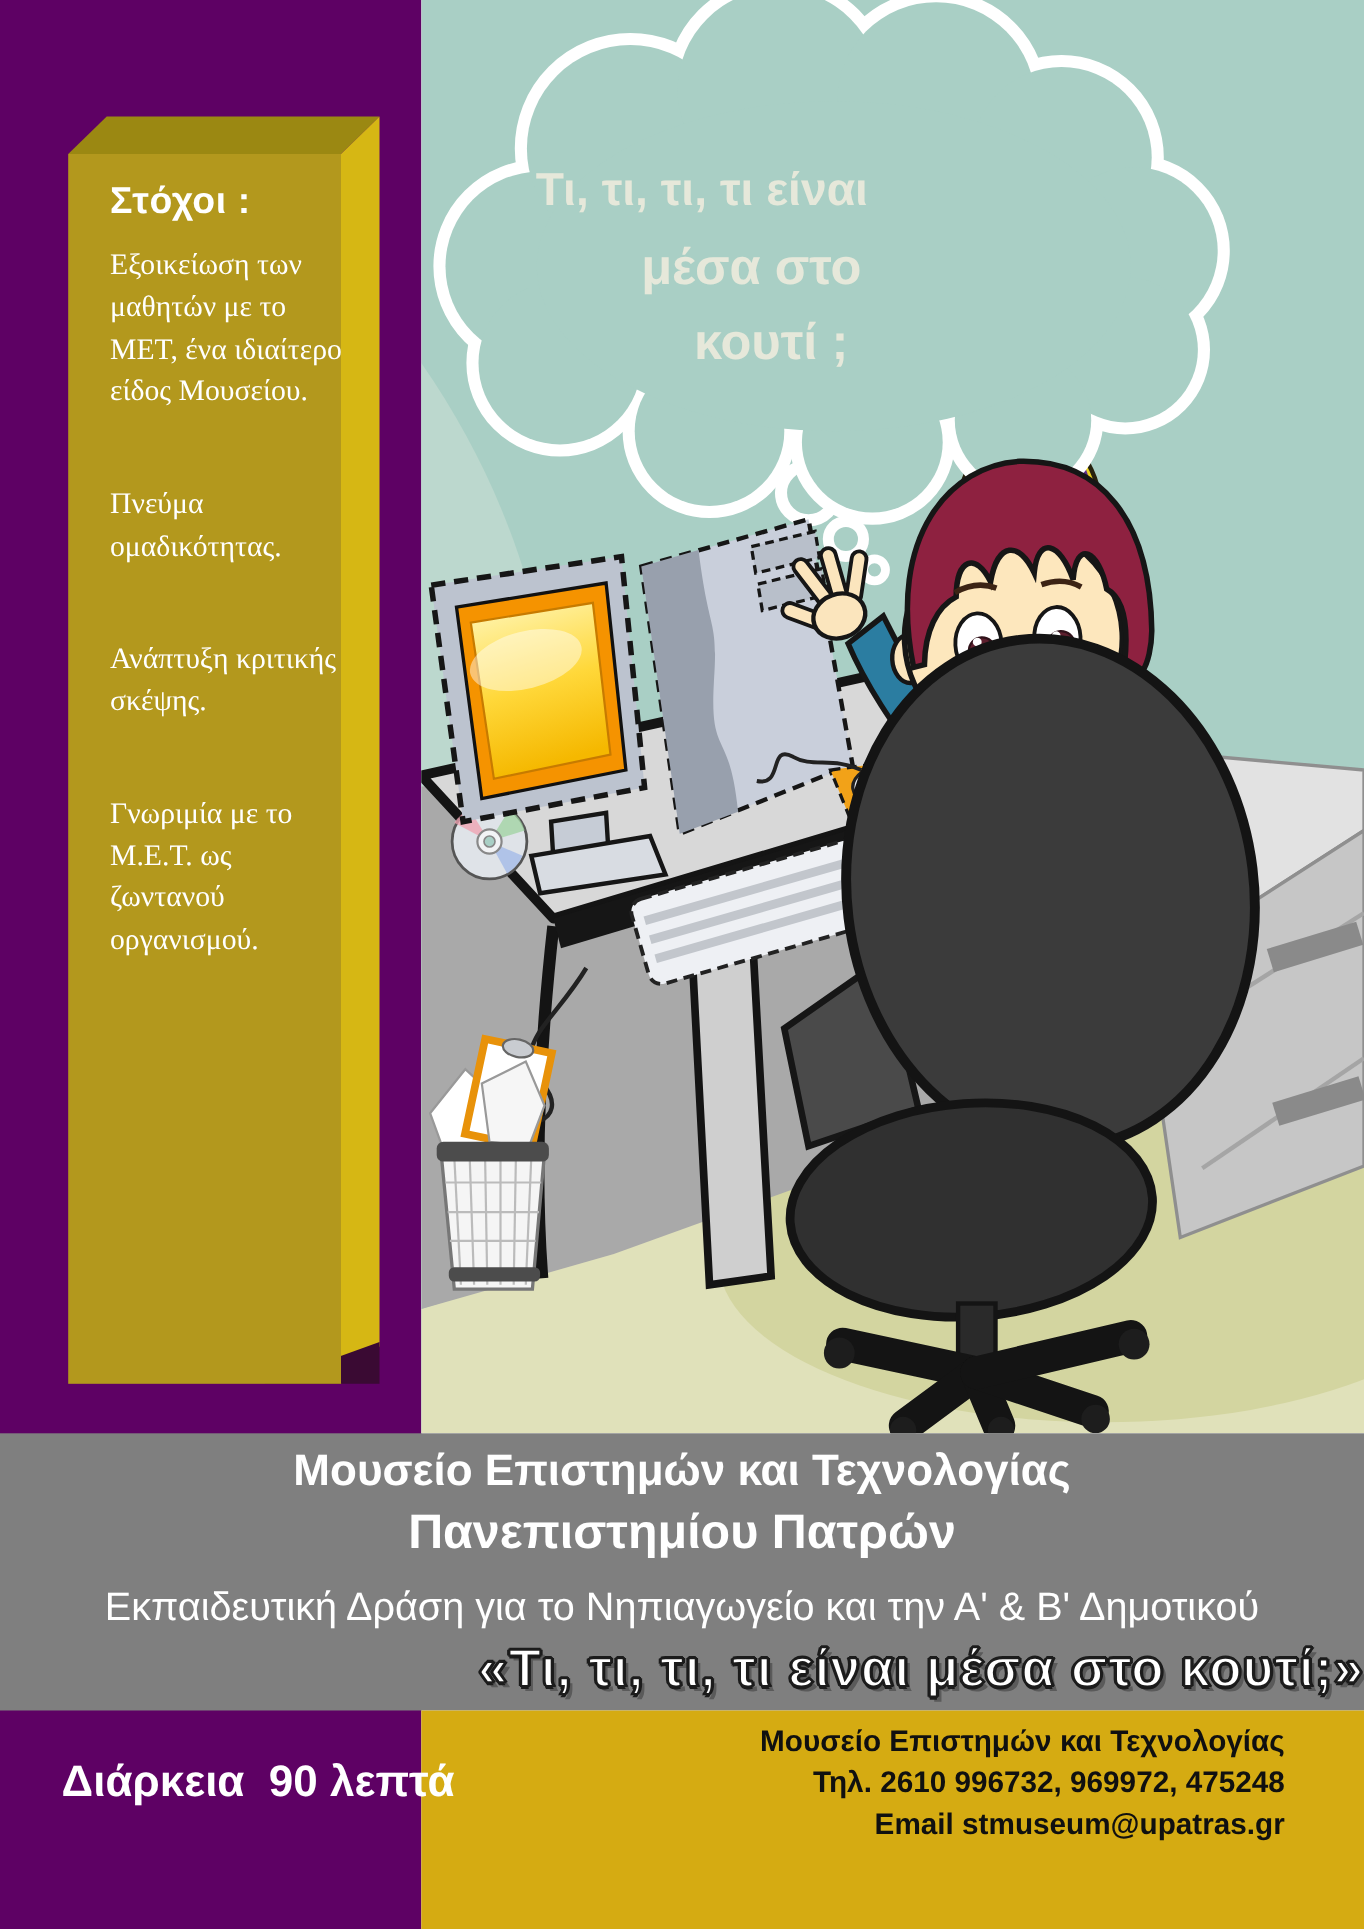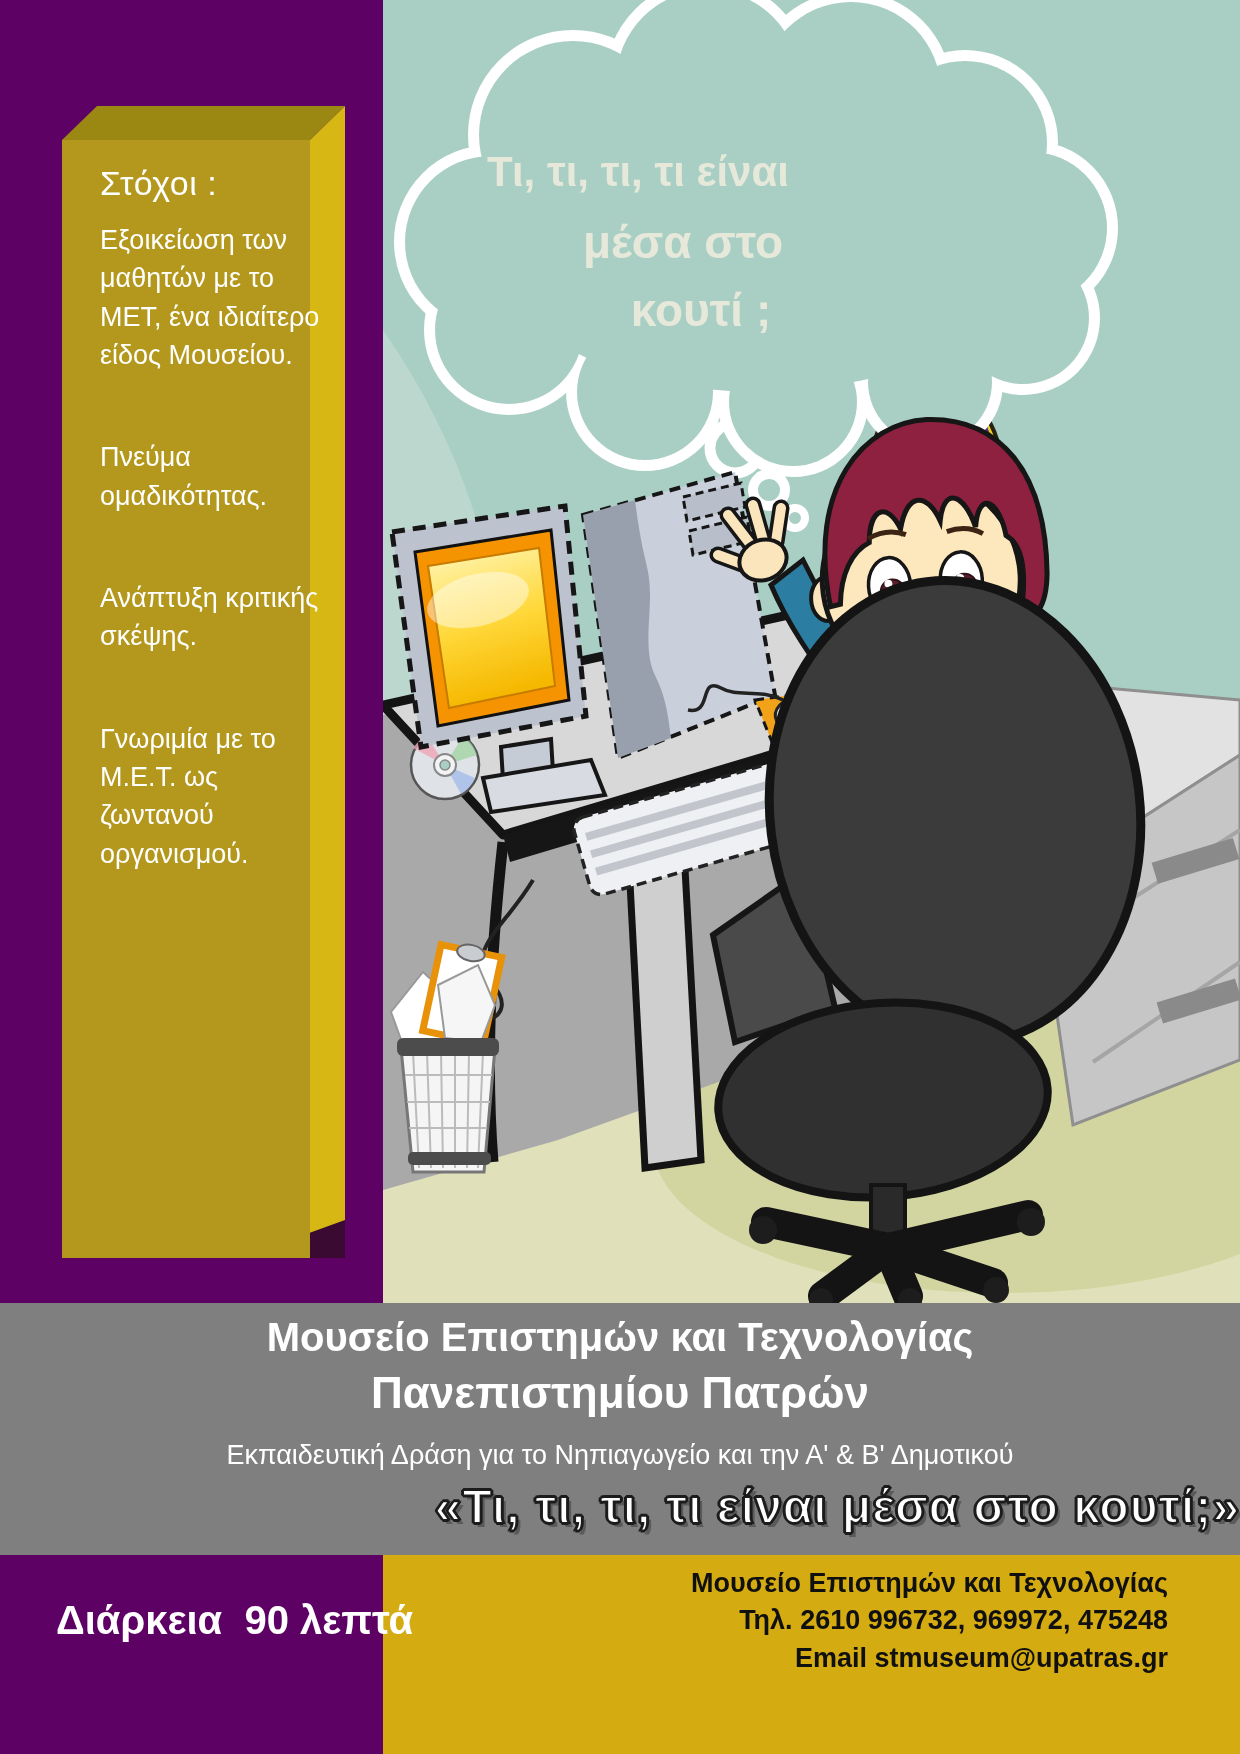--- a/index.html
+++ b/index.html
@@ -4,30 +4,30 @@
 <style>
   html,body{margin:0;padding:0;background:#ffffff;}
   .poster{position:relative;width:1240px;height:1754px;overflow:hidden;
           font-family:"Liberation Sans",sans-serif;background:#ffffff;}
   
   .sidebar{position:absolute;left:0;top:0;width:383px;height:1754px;background:#5e0164;}
   
   .box3d{position:absolute;left:0;top:0;}
   .goals{position:absolute;left:62px;top:140px;width:262px;height:1118px;box-sizing:border-box;
          padding:24px 4px 0 38px;color:#ffffff;}
-  .goals h2{margin:0 0 18px 0;font-size:34px;font-weight:normal;letter-spacing:.5px;}
-  .goals p{margin:0 0 64px 0;font-size:27px;line-height:1.42;white-space:pre-wrap;}
+  .goals h2{margin:0 0 18px 0;font-size:34px;font-weight:bold;letter-spacing:.5px;}
+  .goals p{margin:0 0 64px 0;font-size:27px;line-height:1.42;white-space:pre-wrap;font-family:Liberation Serif, serif;}
   
   .illustration{position:absolute;left:383px;top:0;width:857px;height:1303px;}
   
   .info-band{position:absolute;left:0;top:1303px;width:1240px;height:252px;background:#7f7f7f;
              color:#ffffff;text-align:center;}
   .ib-line1{padding-top:12px;font-size:40px;font-weight:bold;}
   .ib-line2{margin-top:8px;font-size:44px;font-weight:bold;}
-  .ib-sub{margin-top:22px;font-size:27px;font-weight:normal;}
+  .ib-sub{margin-top:22px;font-size:36px;font-weight:normal;}
   .ib-activity{margin-top:8px;font-size:48px;font-weight:800;letter-spacing:1px;color:#ffffff;
                -webkit-text-stroke:2px #1c1c1c;
                text-shadow:2px 0 0 #1c1c1c,-2px 0 0 #1c1c1c,0 2px 0 #1c1c1c,0 -2px 0 #1c1c1c,
                            4px 4px 0 #5a5a5a;text-align:right;}
   
   .gold-band{position:absolute;left:383px;top:1555px;width:857px;height:199px;background:#d5ab12;}
   .duration{position:absolute;left:56px;top:1598px;color:#ffffff;font-size:40px;font-weight:bold;
             white-space:pre;}
   .contact{position:absolute;right:72px;top:10px;text-align:right;color:#101010;
            font-size:27px;font-weight:bold;line-height:1.38;}

